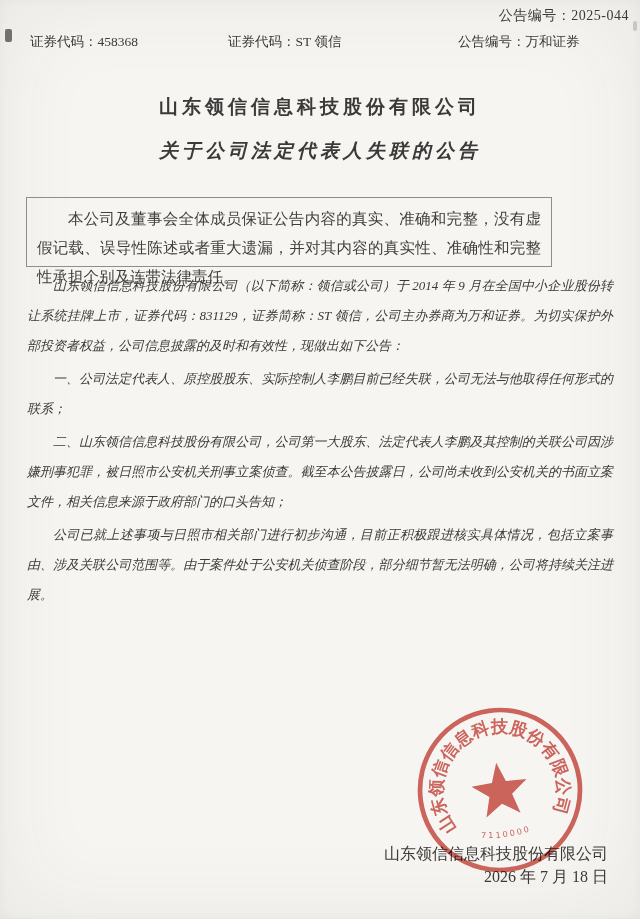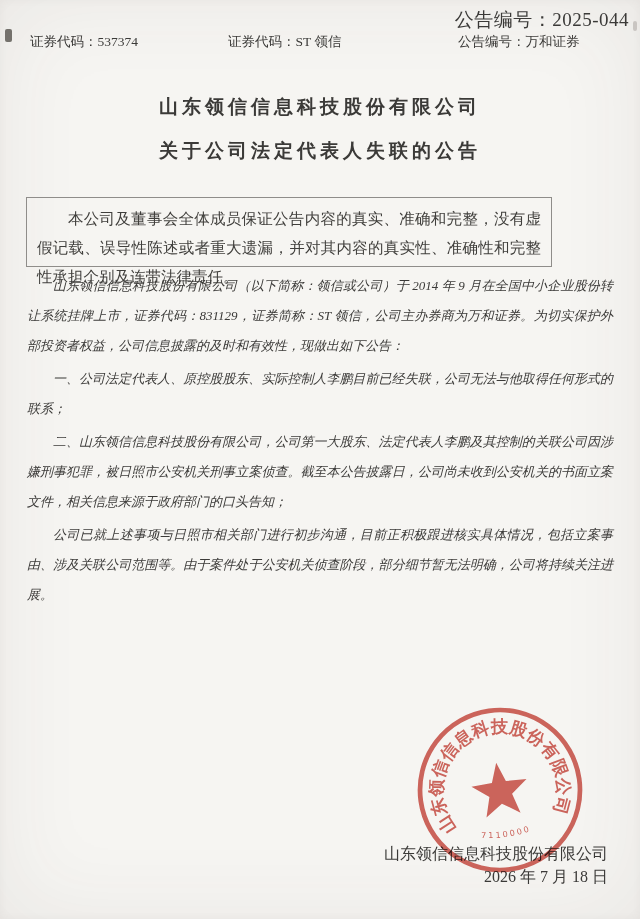--- a/index.html
+++ b/index.html
@@ -16,33 +16,33 @@
     color: var(--ink);
     position: relative;
     overflow: hidden;
   }
   .page {
     position: absolute; inset: 0;
     box-shadow: inset 0 0 90px rgba(70,62,52,0.07), inset 0 0 8px rgba(70,62,52,0.05);
   }
   .ann-no {
     position: absolute; top: 7px; right: 11px;
-    font-size: 19px; letter-spacing: 0.5px;
+    font-size: 14px; letter-spacing: 0.5px;
   }
   .sec-row { position: absolute; top: 33px; left: 0; right: 0; height: 20px; font-size: 13.5px; }
   .sec-code    { position: absolute; left: 30px; }
   .sec-name    { position: absolute; left: 228px; }
   .sec-sponsor { position: absolute; left: 458px; }
 
   .title-block { position: absolute; top: 96px; left: 0; right: 0; text-align: center; }
   .title-line {
     font-size: 19px; font-weight: bold; letter-spacing: 4px;
     line-height: 22px;
   }
-  .title-line + .title-line { margin-top: 22px; }
+  .title-line + .title-line { margin-top: 22px; font-style: italic; }
 
   .disclaimer-box {
     position: absolute; top: 197px; left: 26px; width: 526px; height: 70px;
     border: 1px solid #8f8d8a;
     padding: 6px 10px 0 10px;
     font-size: 15.5px; line-height: 29px;
     text-indent: 2em; text-align: justify;
     color: #403f3c;
   }
 
@@ -91,21 +91,21 @@
 <body>
 
 <div class="page">
 
   <div class="speck speck-left"></div>
   <div class="speck speck-right"></div>
 
   <div class="ann-no">公告编号：2025-044</div>
 
   <div class="sec-row">
-    <span class="sec-code">证券代码：537374</span>
+    <span class="sec-code">证券代码：458368</span>
     <span class="sec-name">证券代码：ST 领信</span>
     <span class="sec-sponsor">公告编号：万和证券</span>
   </div>
 
   <div class="title-block">
     <div class="title-line">山东领信信息科技股份有限公司</div>
     <div class="title-line">关于公司法定代表人失联的公告</div>
   </div>
 
   <div class="disclaimer-box">本公司及董事会全体成员保证公告内容的真实、准确和完整，没有虚假记载、误导性陈述或者重大遗漏，并对其内容的真实性、准确性和完整性承担个别及连带法律责任。</div>

